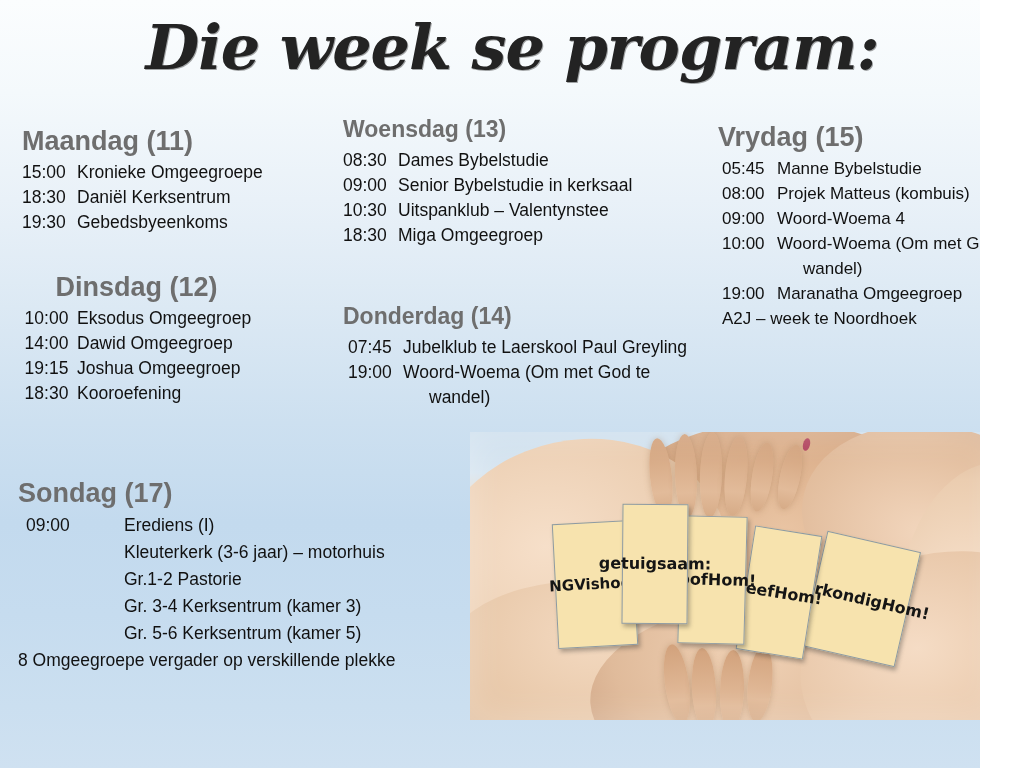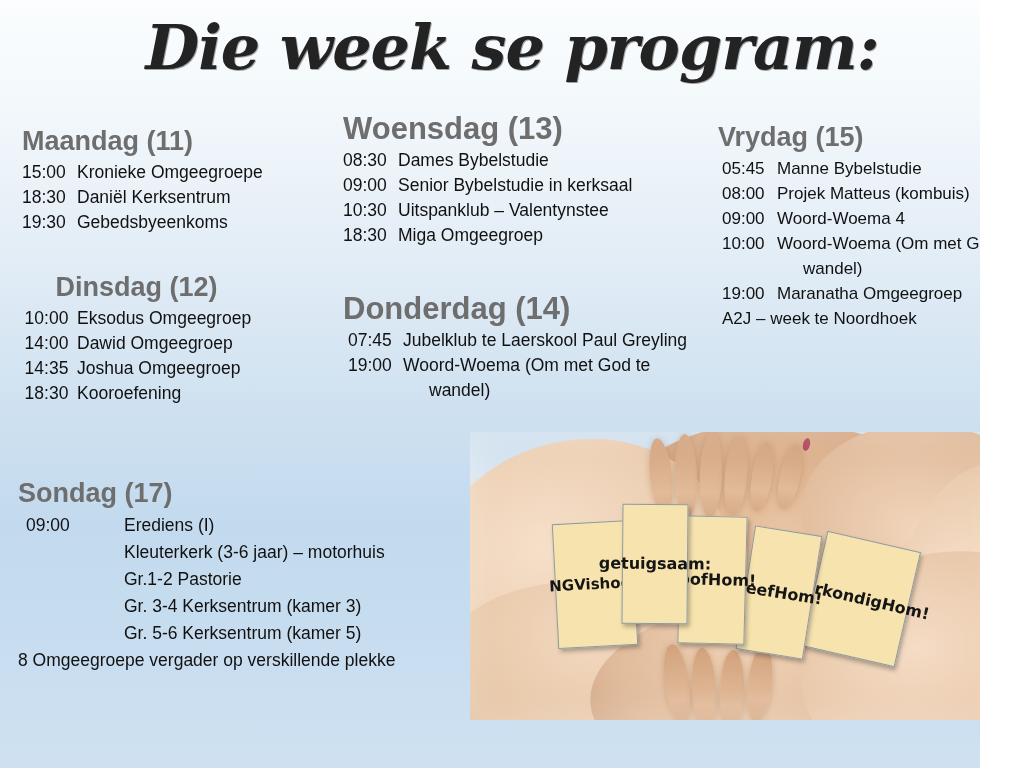--- a/index.html
+++ b/index.html
@@ -74,29 +74,29 @@
     padding-right: 6px;
   }
   .entry .d { display: inline-block; }
   .entry.cont .t { visibility: hidden; }
   .entry.cont .d { padding-left: 26px; }
 
   
   #col-mon   { left: 22px;  top: 126px; }
   #col-tue   { left: 22px;  top: 272px; text-align: center; }
   #col-wed   { left: 343px; top: 114px; }
-  #col-thu   { left: 343px; top: 294px; }
+  #col-thu   { left: 343px; top: 301px; }
   #col-fri   { left: 718px; top: 122px; width: 330px; }
   #col-sun   { left: 18px;  top: 478px; }
 
   #col-mon .entry .t, #col-tue .entry .t { min-width: 49px; }
   #col-wed .entry .t, #col-thu .entry .t { min-width: 49px; }
   #col-fri .entry .t { min-width: 49px; }
 
-  #col-wed .day-head, #col-thu .day-head { font-size: 31px; }
+  #col-wed .day-head, #col-thu .day-head { font-size: 23px; }
   #col-thu .entry-list { padding-left: 5px; }
   #col-fri .entry-list { padding-left: 4px; }
   #col-fri .entry { font-size: 17px; }
 
   
   #col-sun .entry .t { min-width: 92px; padding-left: 8px; }
   #col-sun .entry { font-size: 17.5px; line-height: 27px; }
   #col-sun .entry.cont .d { padding-left: 0; }
   #col-sun .entry.noclock { padding-left: 0px; }
 
@@ -224,21 +224,21 @@
     <ul class="entry-list">
       <li class="entry">
         <span class="t">10:00</span>
           <span class="d">Eksodus Omgeegroep</span>
       </li>
       <li class="entry">
         <span class="t">14:00</span>
           <span class="d">Dawid Omgeegroep</span>
       </li>
       <li class="entry">
-        <span class="t">14:35</span>
+        <span class="t">19:15</span>
           <span class="d">Joshua Omgeegroep</span>
       </li>
       <li class="entry">
         <span class="t">18:30</span>
           <span class="d">Kooroefening</span>
       </li>
     </ul>
   </div>
 
   <div class="day-block" id="col-wed">

